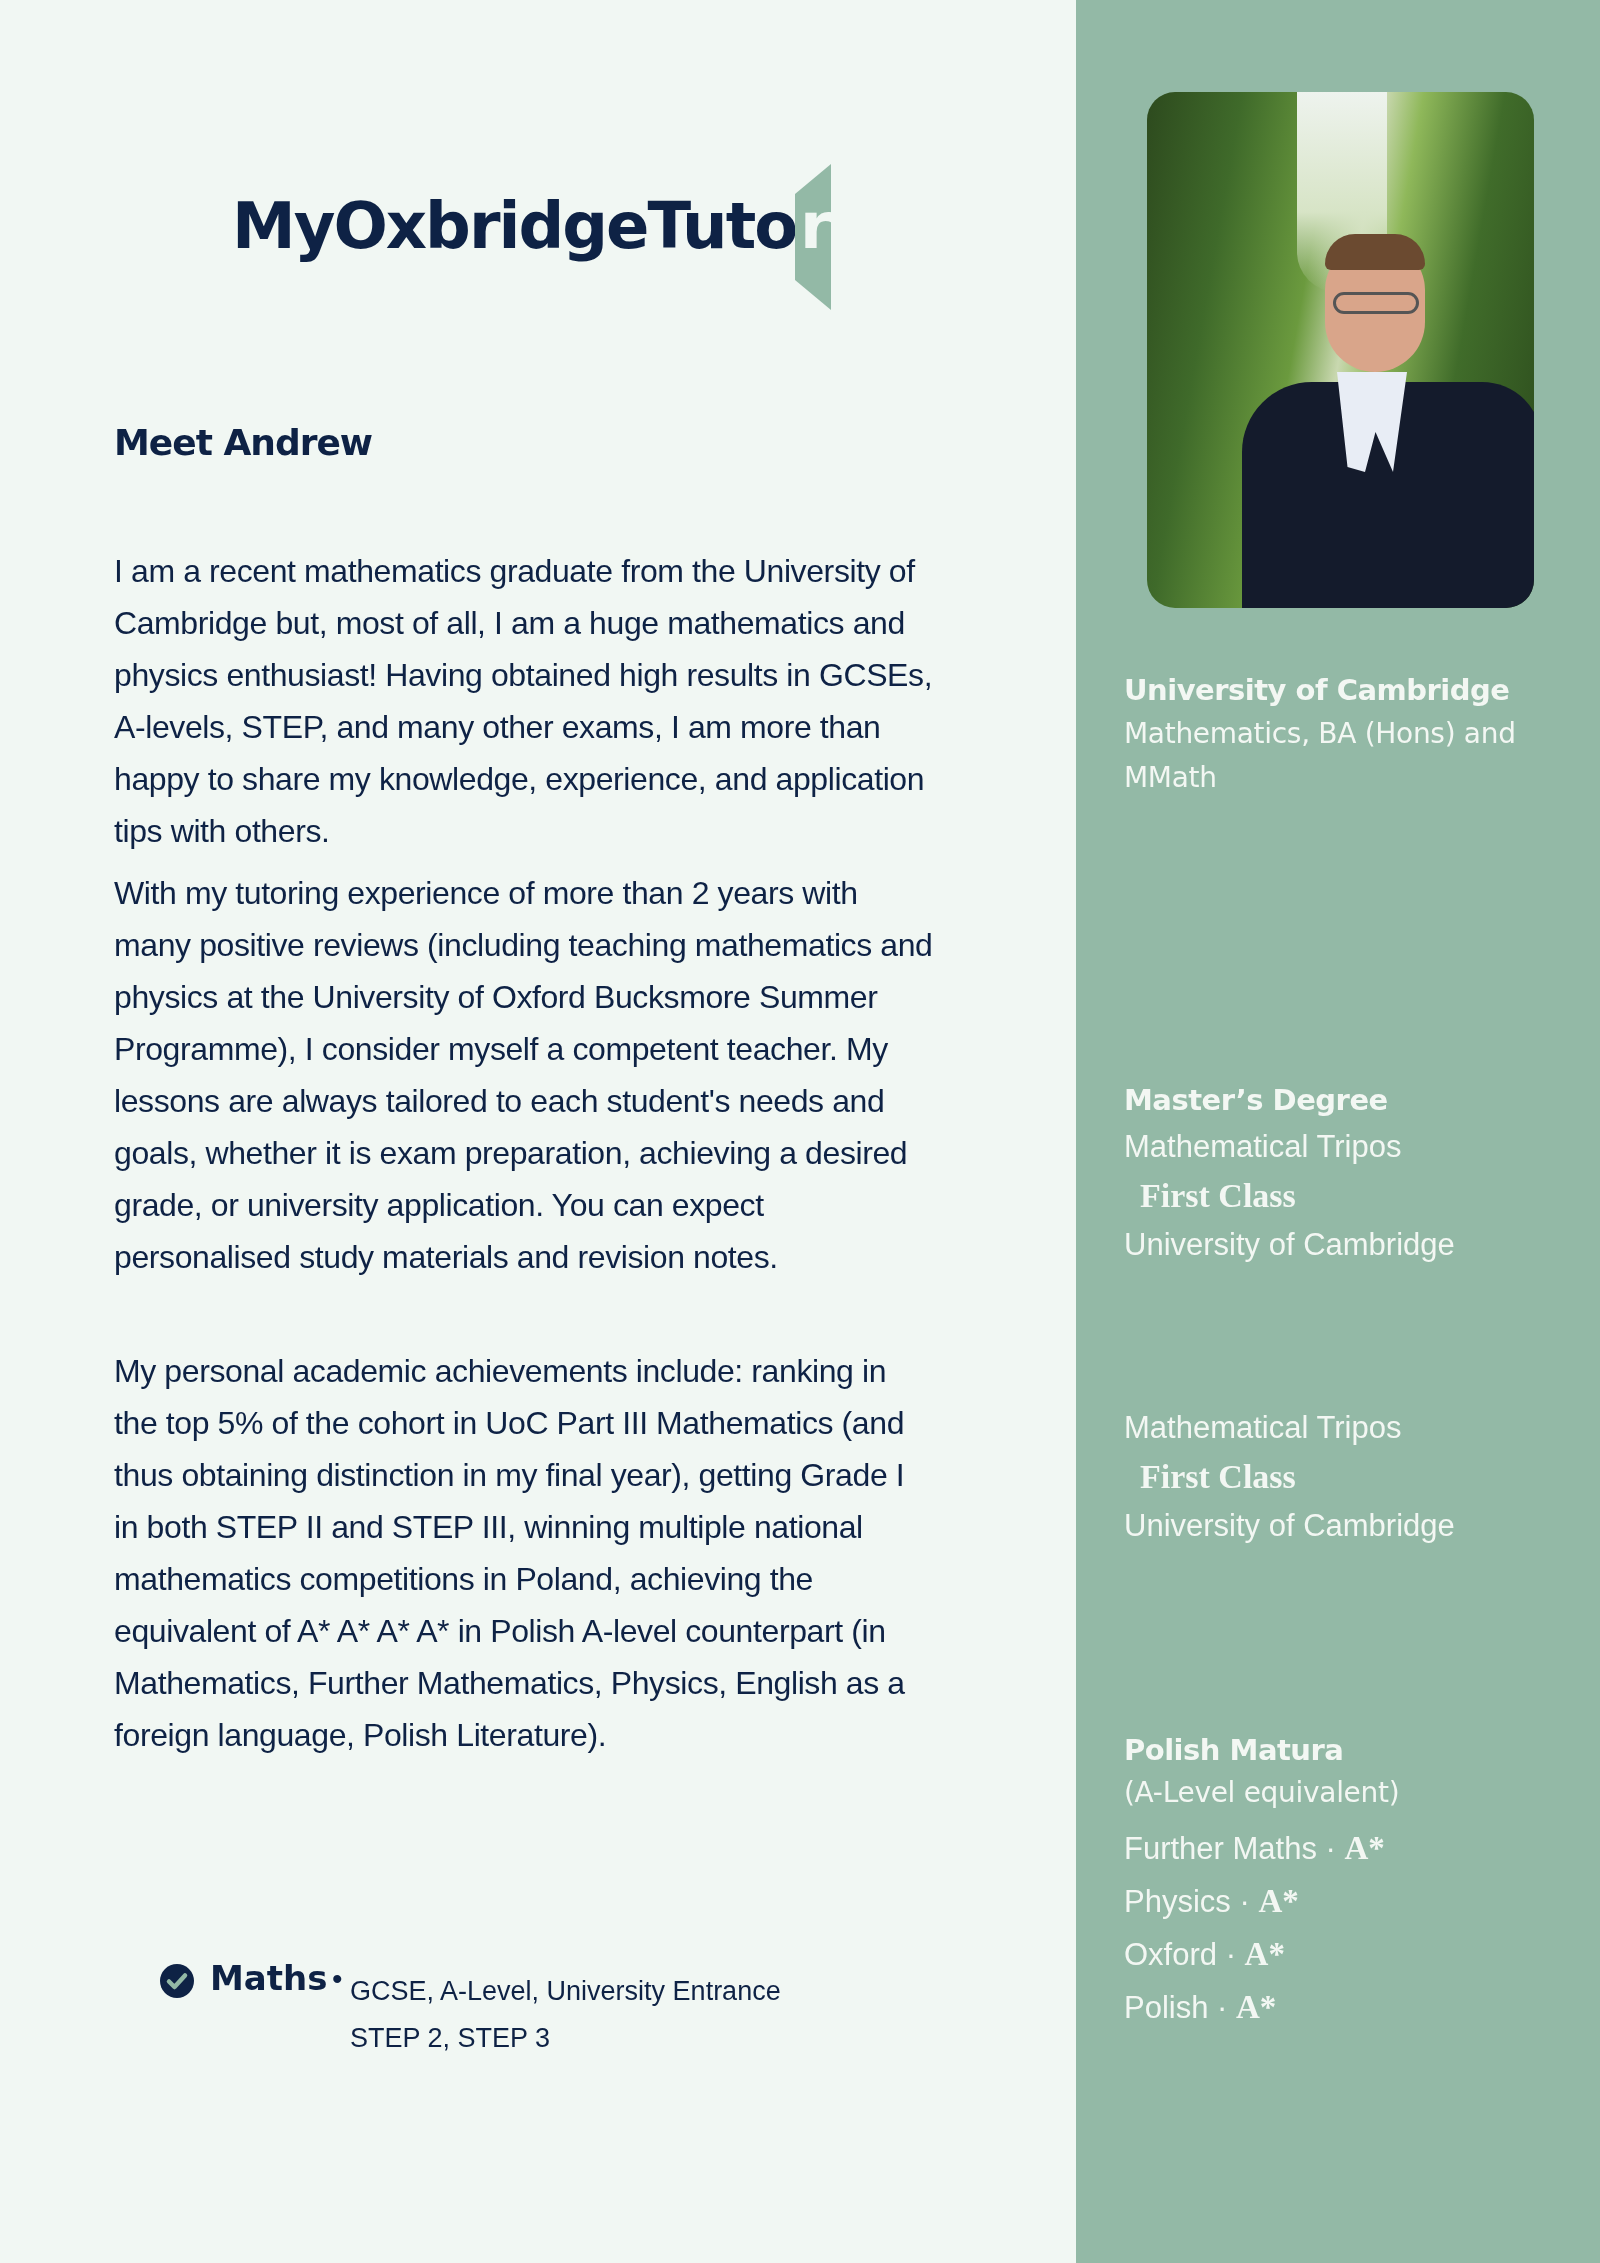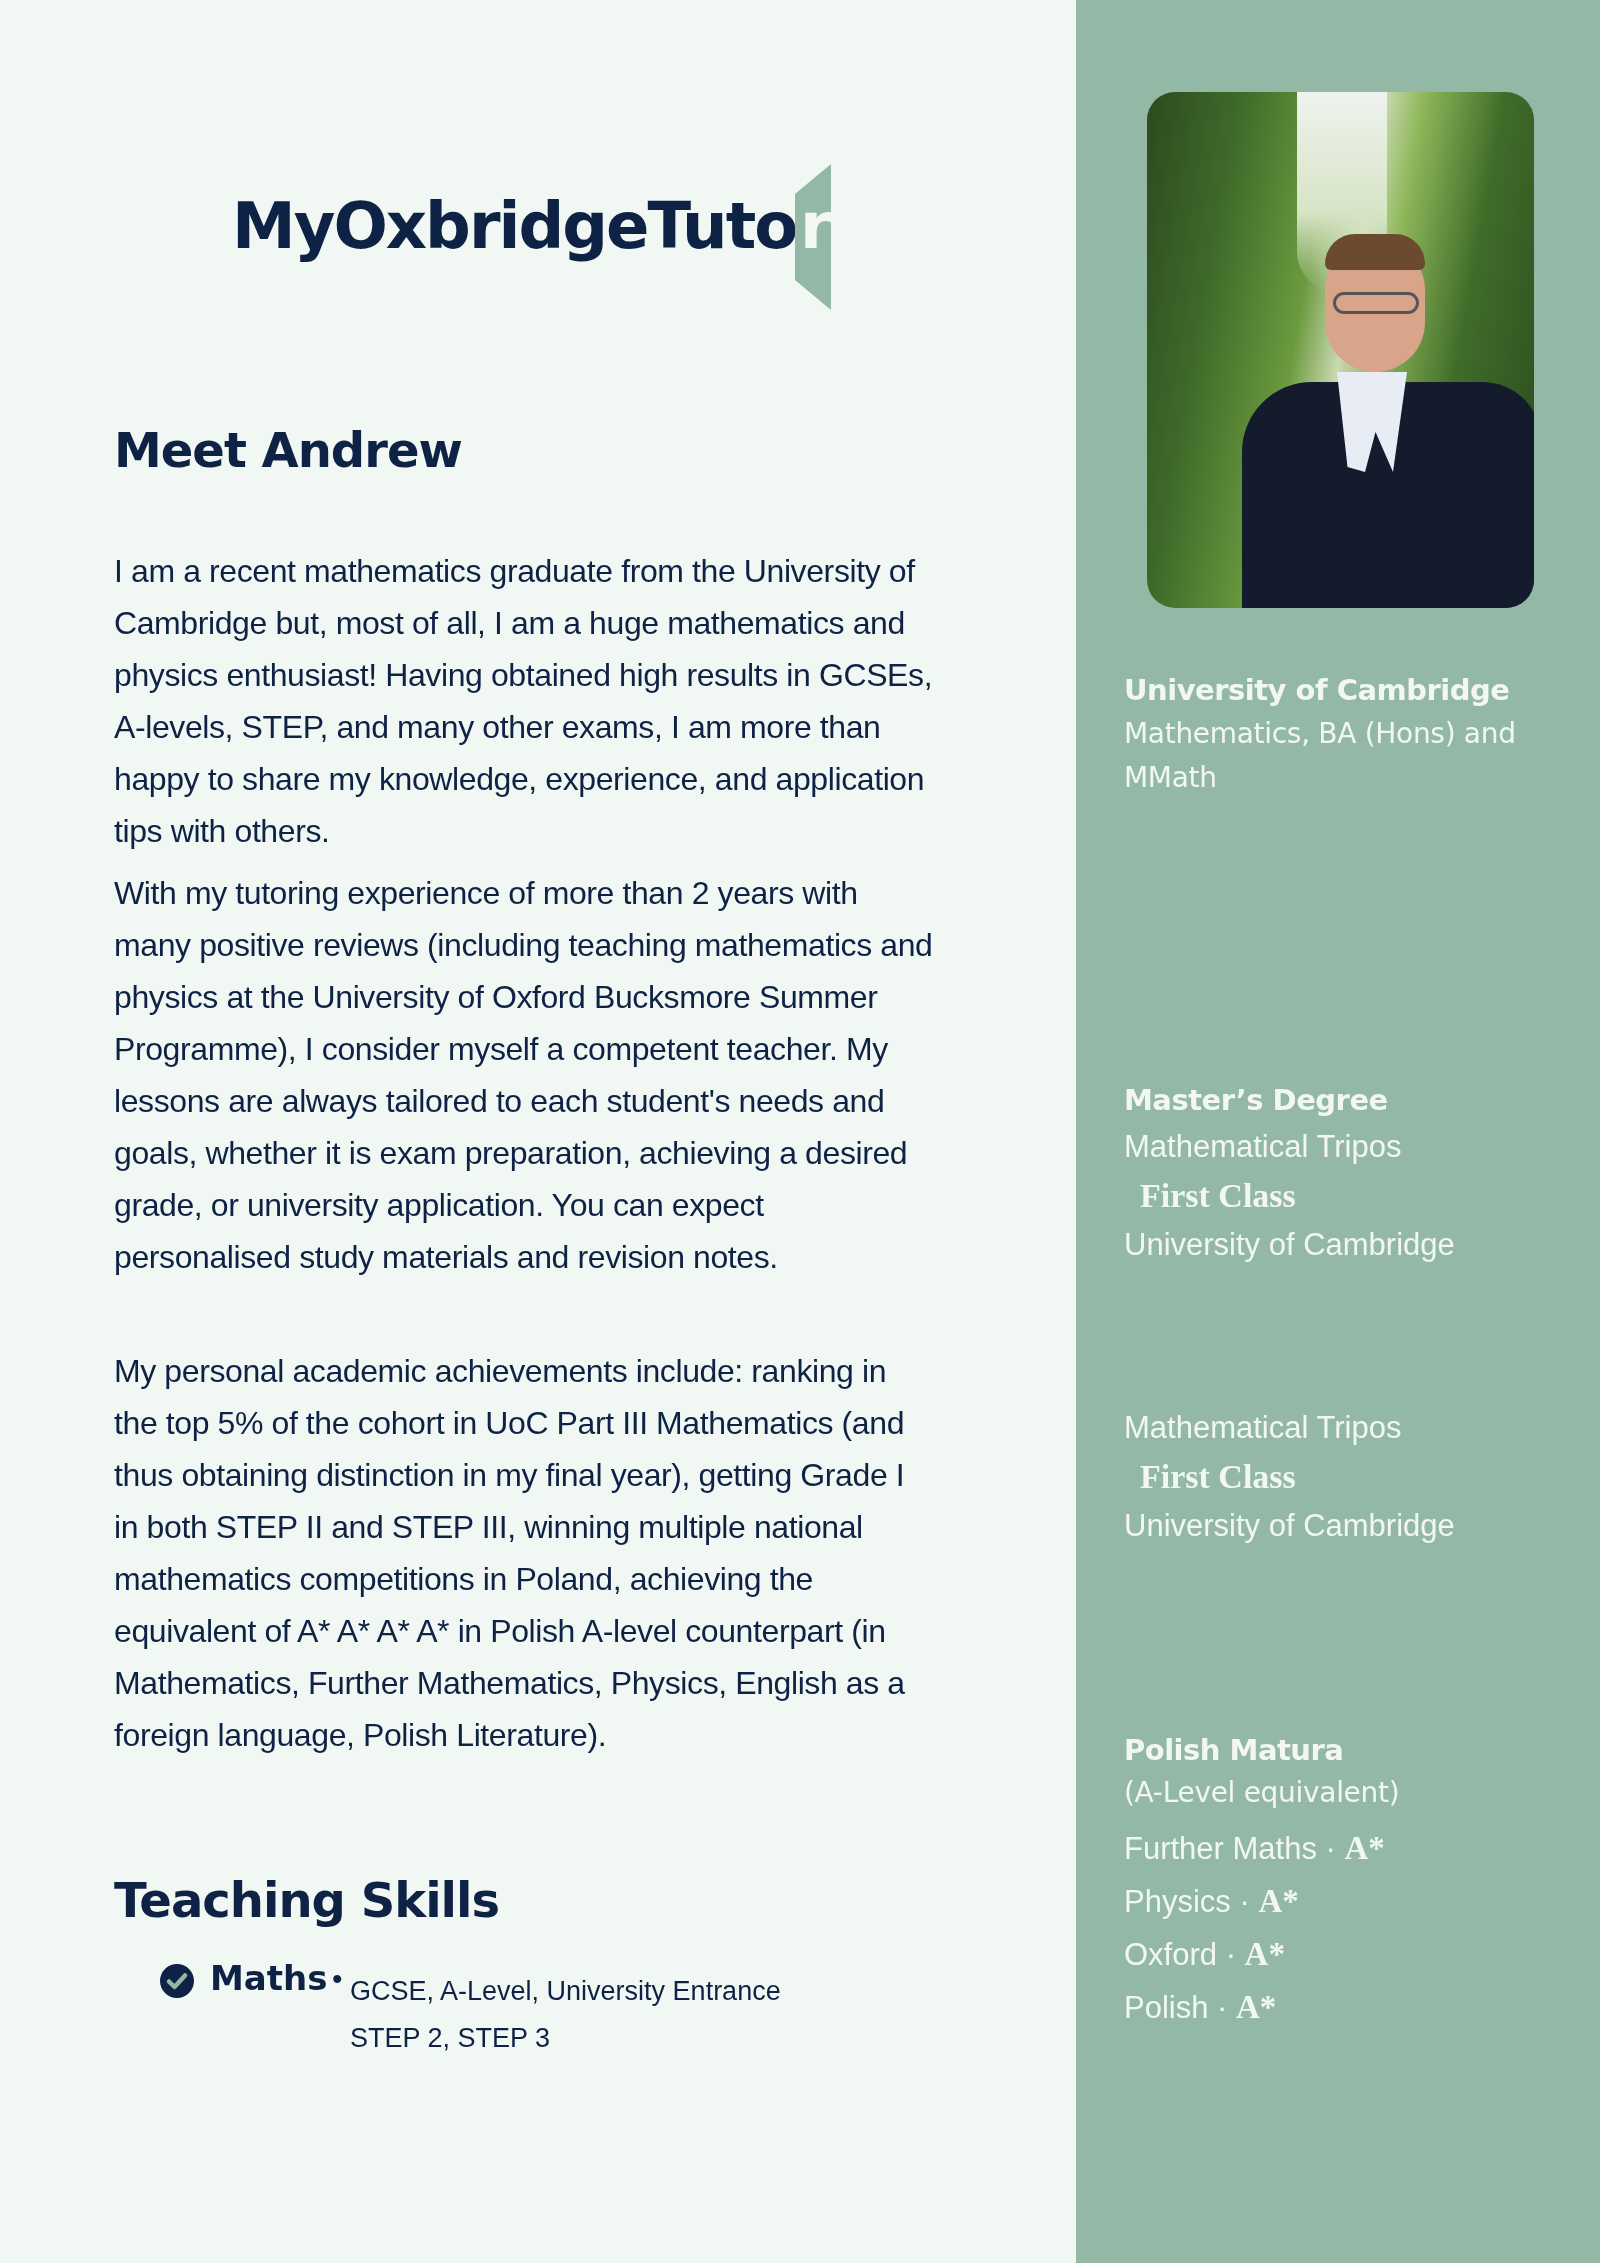--- a/index.html
+++ b/index.html
@@ -36,21 +36,21 @@
       position: absolute; left: 568px; top: 30px;
       font-family: "DejaVu Sans", sans-serif; font-weight: bold;
       font-size: 64px; color: #F1F7F3; line-height: 1;
     }
 
     h2.section {
       position: absolute; left: 114px; margin: 0;
       font-family: "DejaVu Sans", sans-serif; font-weight: bold;
       color: #0E2245; letter-spacing: -1px;
     }
-    .h-meet { top: 414px; font-size: 48px; }
+    .h-meet { top: 414px; font-size: 36px; }
     .h-skills { top: 1864px; font-size: 48px; }
 
     .bio {
       position: absolute; left: 114px; width: 820px;
       font-family: "Liberation Sans", sans-serif; font-size: 32px;
       line-height: 52px; color: #0E2245; margin: 0;
       letter-spacing: -0.4px;
     }
     .bio-1 { top: 537px; }
     .bio-2 { top: 859px; }
@@ -147,21 +147,20 @@
     </span>
     <span class="logo-r">r</span>
   </div>
 
   <h2 class="section h-meet">Meet Andrew</h2>
 
   <p class="bio bio-1">I am a recent mathematics graduate from the University of Cambridge but, most of all, I am a huge mathematics and physics enthusiast! Having obtained high results in GCSEs, A-levels, STEP, and many other exams, I am more than happy to share my knowledge, experience, and application tips with others.</p>
   <p class="bio bio-2">With my tutoring experience of more than 2 years with many positive reviews (including teaching mathematics and physics at the University of Oxford Bucksmore Summer Programme), I consider myself a competent teacher. My lessons are always tailored to each student's needs and goals, whether it is exam preparation, achieving a desired grade, or university application. You can expect personalised study materials and revision notes.</p>
   <p class="bio bio-3">My personal academic achievements include: ranking in the top 5% of the cohort in UoC Part III Mathematics (and thus obtaining distinction in my final year), getting Grade I in both STEP II and STEP III, winning multiple national mathematics competitions in Poland, achieving the equivalent of A* A* A* A* in Polish A-level counterpart (in Mathematics, Further Mathematics, Physics, English as a foreign language, Polish Literature).</p>
 
-  <h2 class="section h-skills">Teaching Skills</h2>
 
   <div class="skill">
     <span class="skill-check">
       <svg width="34" height="34" viewBox="0 0 34 34">
         <circle cx="17" cy="17" r="17" fill="#0E2245"></circle>
         <polyline points="9,17.5 14.5,23 25,11.5" fill="none" stroke="#93B9A6" stroke-width="4.5" stroke-linecap="round" stroke-linejoin="round"></polyline>
       </svg>
     </span>
     <span class="skill-name">Maths</span>
     <span class="skill-bullet">•</span>

